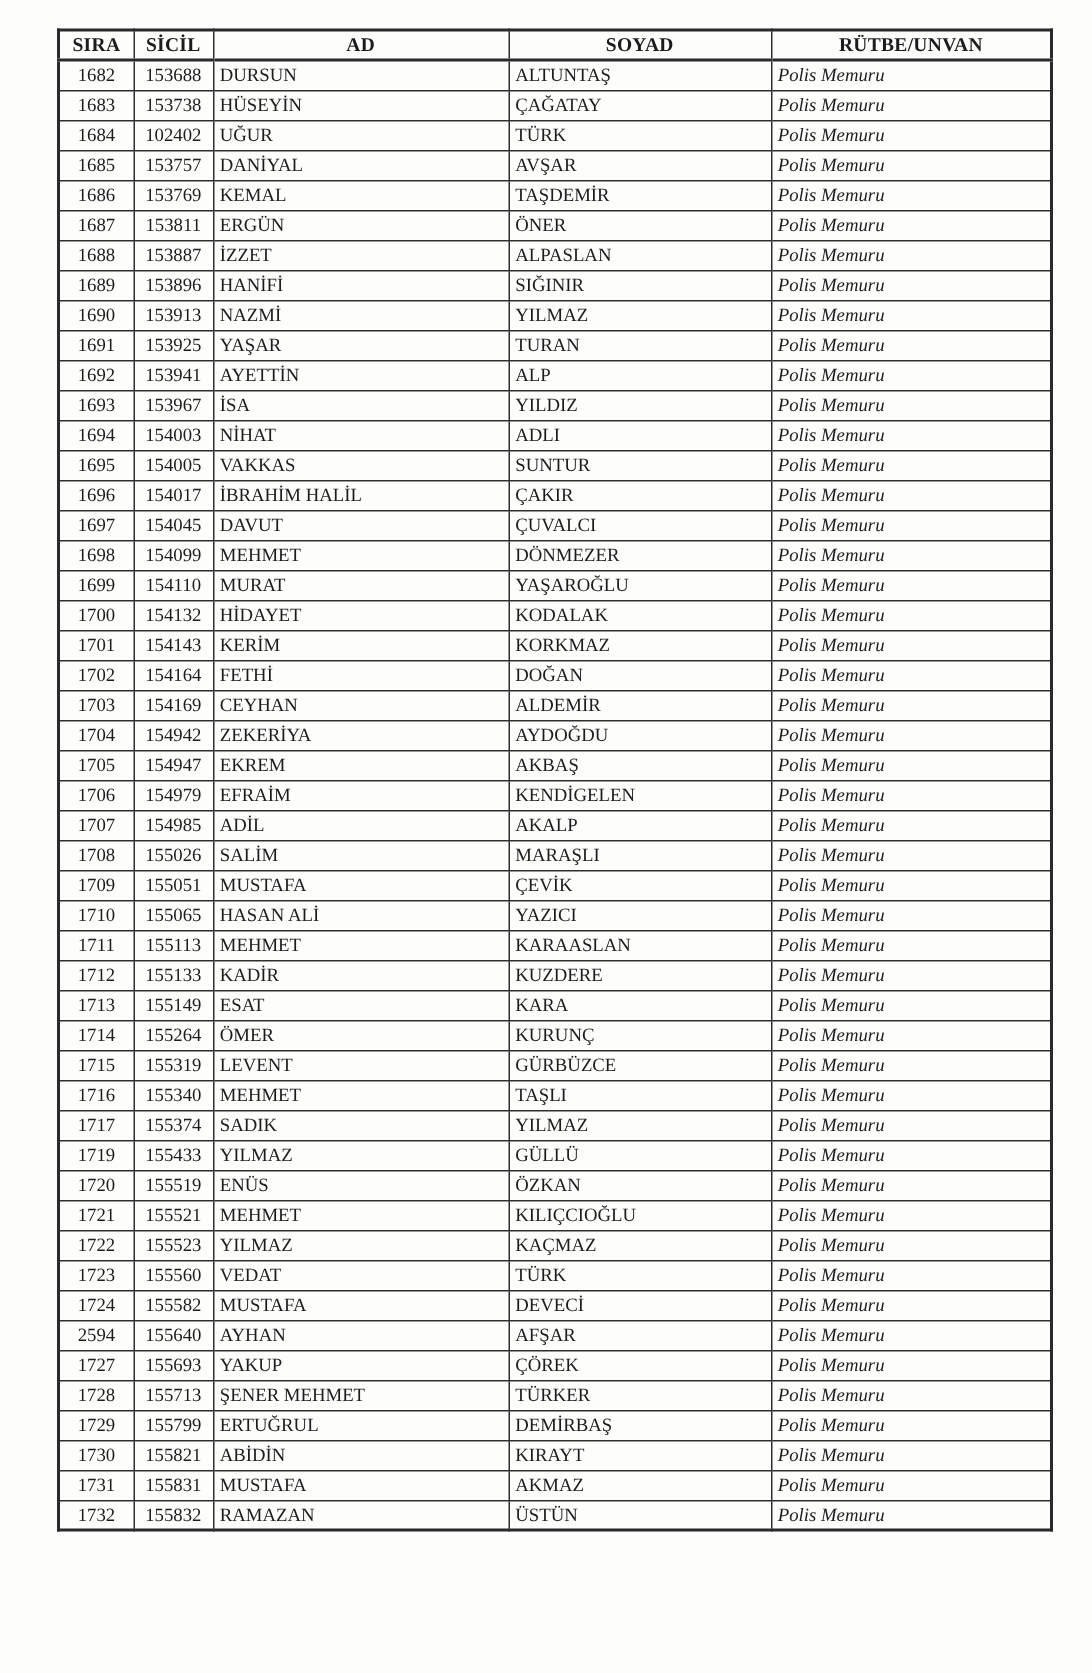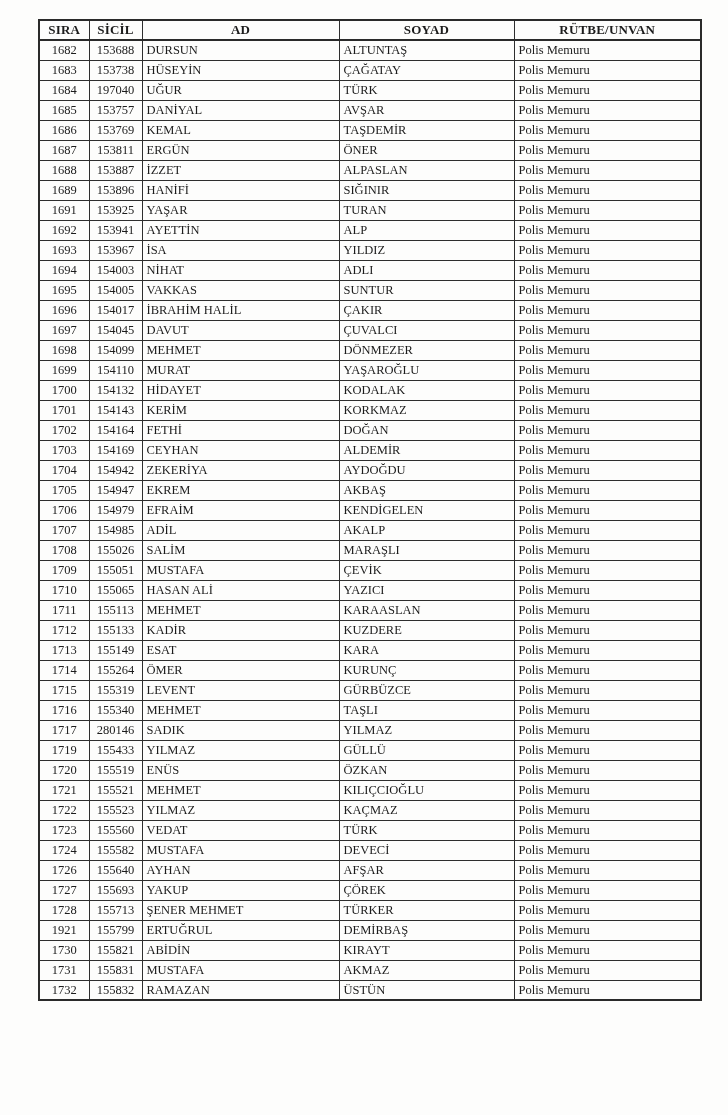--- a/index.html
+++ b/index.html
@@ -46,21 +46,21 @@
   table.roster th {
     font-weight: bold;
     text-align: center;
     font-size: 13px;
     border-bottom: 2px solid #2a2a2a;
     letter-spacing: 0.2px;
   }
   td.sira  { text-align: center; margin-left: 48px; }
   td.sicil { text-align: center; padding-right: 2px; }
   td.ad, td.soyad { text-align: left; }
-  td.rutbe { text-align: left; font-size: 12px; }
+  td.rutbe { text-align: left; font-size: 12px; font-style: italic; }
 </style>
 </head>
 <body>
 
 <div class="page">
   <table class="roster">
     <colgroup>
       <col class="c-sira">
       <col class="c-sicil">
       <col class="c-ad">
@@ -86,21 +86,21 @@
         </tr>
         <tr>
           <td class="sira">1683</td>
           <td class="sicil">153738</td>
           <td class="ad">HÜSEYİN</td>
           <td class="soyad">ÇAĞATAY</td>
           <td class="rutbe">Polis Memuru</td>
         </tr>
         <tr>
           <td class="sira">1684</td>
-          <td class="sicil">197040</td>
+          <td class="sicil">102402</td>
           <td class="ad">UĞUR</td>
           <td class="soyad">TÜRK</td>
           <td class="rutbe">Polis Memuru</td>
         </tr>
         <tr>
           <td class="sira">1685</td>
           <td class="sicil">153757</td>
           <td class="ad">DANİYAL</td>
           <td class="soyad">AVŞAR</td>
           <td class="rutbe">Polis Memuru</td>
@@ -127,20 +127,27 @@
           <td class="rutbe">Polis Memuru</td>
         </tr>
         <tr>
           <td class="sira">1689</td>
           <td class="sicil">153896</td>
           <td class="ad">HANİFİ</td>
           <td class="soyad">SIĞINIR</td>
           <td class="rutbe">Polis Memuru</td>
         </tr>
         <tr>
+          <td class="sira">1690</td>
+          <td class="sicil">153913</td>
+          <td class="ad">NAZMİ</td>
+          <td class="soyad">YILMAZ</td>
+          <td class="rutbe">Polis Memuru</td>
+        </tr>
+        <tr>
           <td class="sira">1691</td>
           <td class="sicil">153925</td>
           <td class="ad">YAŞAR</td>
           <td class="soyad">TURAN</td>
           <td class="rutbe">Polis Memuru</td>
         </tr>
         <tr>
           <td class="sira">1692</td>
           <td class="sicil">153941</td>
           <td class="ad">AYETTİN</td>
@@ -310,21 +317,21 @@
         </tr>
         <tr>
           <td class="sira">1716</td>
           <td class="sicil">155340</td>
           <td class="ad">MEHMET</td>
           <td class="soyad">TAŞLI</td>
           <td class="rutbe">Polis Memuru</td>
         </tr>
         <tr>
           <td class="sira">1717</td>
-          <td class="sicil">280146</td>
+          <td class="sicil">155374</td>
           <td class="ad">SADIK</td>
           <td class="soyad">YILMAZ</td>
           <td class="rutbe">Polis Memuru</td>
         </tr>
         <tr>
           <td class="sira">1719</td>
           <td class="sicil">155433</td>
           <td class="ad">YILMAZ</td>
           <td class="soyad">GÜLLÜ</td>
           <td class="rutbe">Polis Memuru</td>
@@ -358,42 +365,42 @@
           <td class="rutbe">Polis Memuru</td>
         </tr>
         <tr>
           <td class="sira">1724</td>
           <td class="sicil">155582</td>
           <td class="ad">MUSTAFA</td>
           <td class="soyad">DEVECİ</td>
           <td class="rutbe">Polis Memuru</td>
         </tr>
         <tr>
-          <td class="sira">1726</td>
+          <td class="sira">2594</td>
           <td class="sicil">155640</td>
           <td class="ad">AYHAN</td>
           <td class="soyad">AFŞAR</td>
           <td class="rutbe">Polis Memuru</td>
         </tr>
         <tr>
           <td class="sira">1727</td>
           <td class="sicil">155693</td>
           <td class="ad">YAKUP</td>
           <td class="soyad">ÇÖREK</td>
           <td class="rutbe">Polis Memuru</td>
         </tr>
         <tr>
           <td class="sira">1728</td>
           <td class="sicil">155713</td>
           <td class="ad">ŞENER MEHMET</td>
           <td class="soyad">TÜRKER</td>
           <td class="rutbe">Polis Memuru</td>
         </tr>
         <tr>
-          <td class="sira">1921</td>
+          <td class="sira">1729</td>
           <td class="sicil">155799</td>
           <td class="ad">ERTUĞRUL</td>
           <td class="soyad">DEMİRBAŞ</td>
           <td class="rutbe">Polis Memuru</td>
         </tr>
         <tr>
           <td class="sira">1730</td>
           <td class="sicil">155821</td>
           <td class="ad">ABİDİN</td>
           <td class="soyad">KIRAYT</td>

